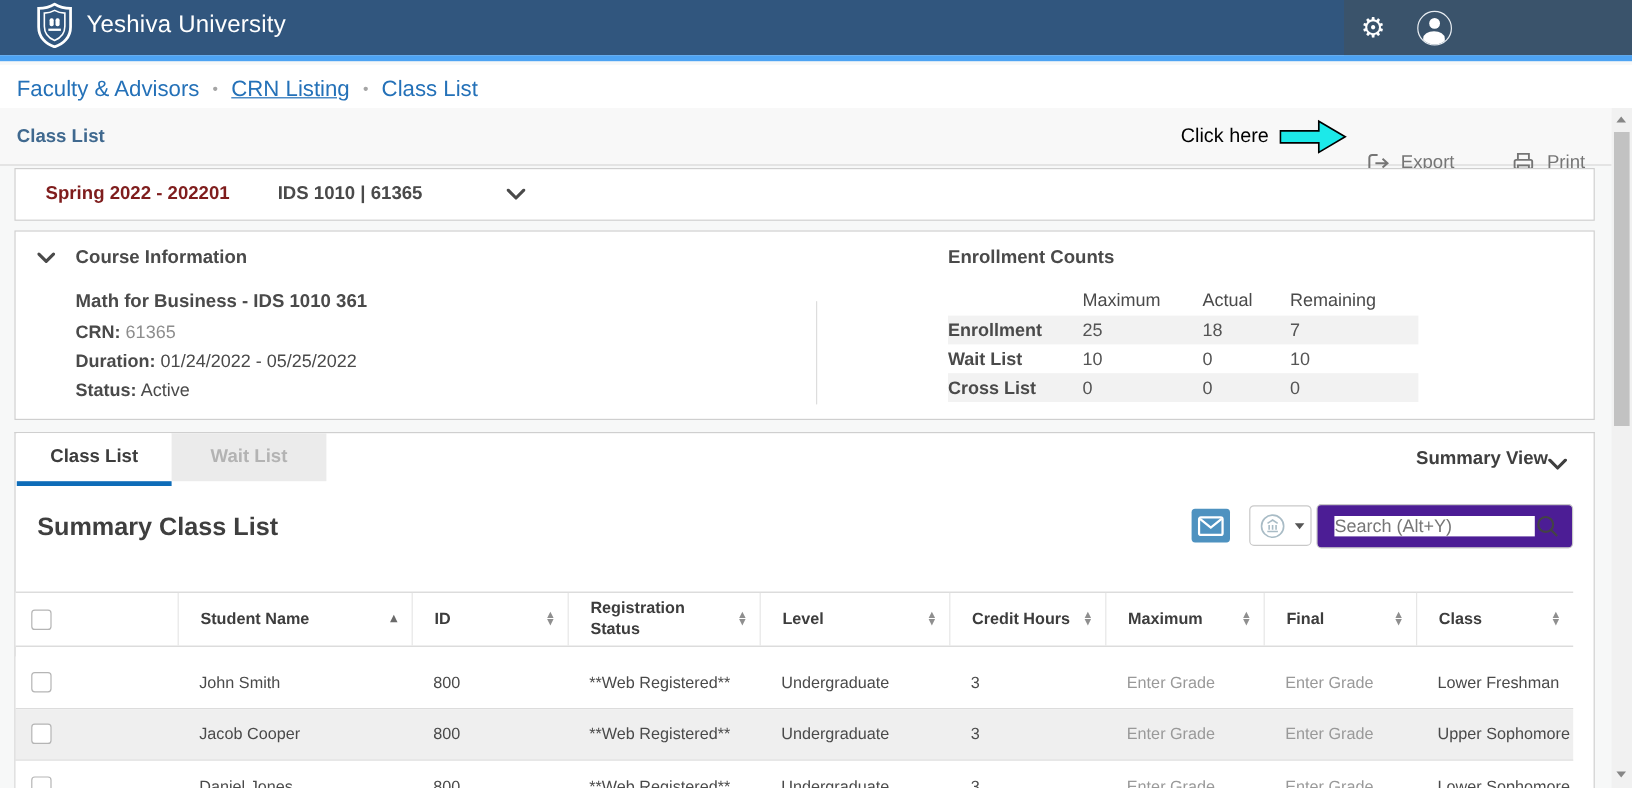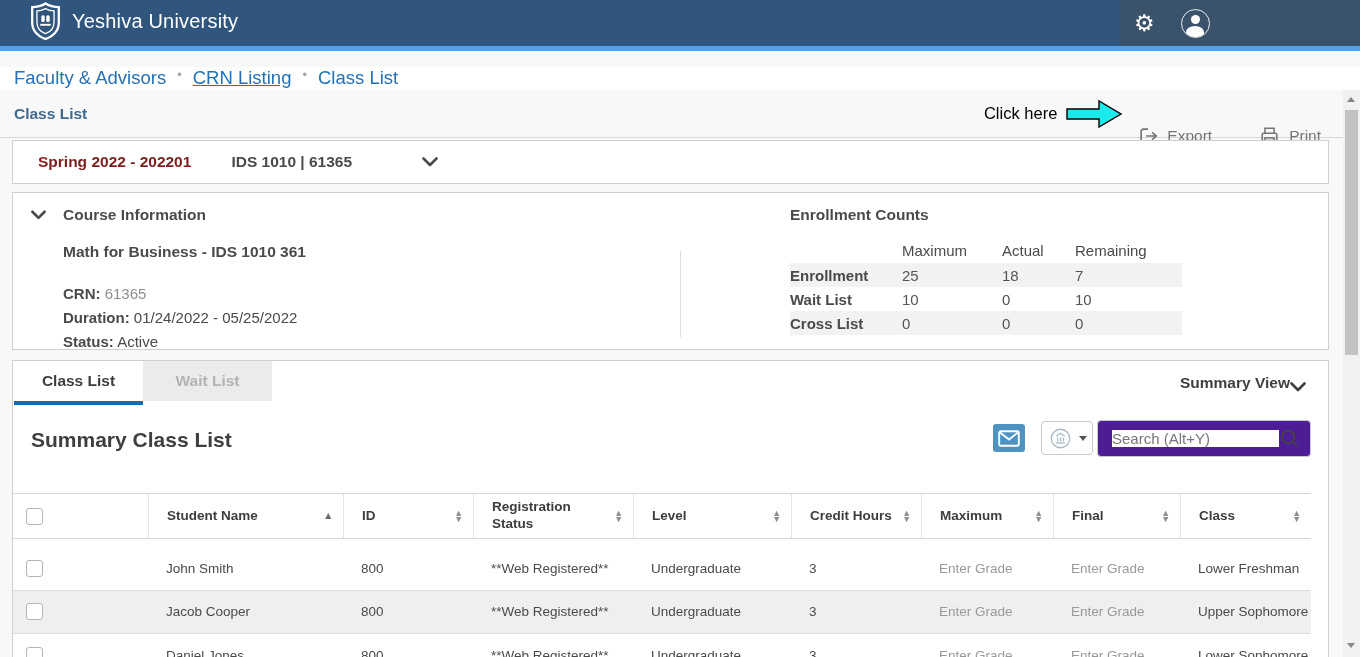--- a/index.html
+++ b/index.html
@@ -16,22 +16,22 @@
                   display:flex; align-items:center; gap:26px; padding-left:14px; }
   .brand { position:absolute; left:30px; top:0; height:42px; display:flex; align-items:center; gap:11px; }
   .brand-name { color:#fff; font-size:20px; font-weight:500; letter-spacing:.2px; }
   .gear { color:#fff; font-size:23px; line-height:1; cursor:pointer; }
   .avatar { width:29px; height:29px; border:1.4px solid #e8edf2; border-radius:50%; position:relative; cursor:pointer; overflow:hidden; }
   .avatar .head { position:absolute; left:9px; top:5px; width:9px; height:9px; background:#fff; border-radius:50%; }
   .avatar .body { position:absolute; left:4.5px; top:16px; width:18px; height:12px; background:#fff; border-radius:50% 50% 0 0; }
   .accent-strip { position:absolute; left:0; top:46px; right:0; height:5px; background:#4da3f3; }
 
   
-  .breadcrumb { position:absolute; left:0; top:67px; right:0; height:39px; background:#ffffff;
-                display:flex; padding-left:14px; font-size:18.5px; color:#2471b8; }
+  .breadcrumb { position:absolute; left:0; top:54px; right:0; height:39px; background:#ffffff;
+                display:flex; align-items:center; padding-left:14px; font-size:18.5px; color:#2471b8; }
   .crumb { cursor:pointer; }
   .crumb.u { text-decoration:underline; }
   .crumb-dot { color:#a5a5a5; font-size:13px; margin:0 11px; }
 
   
   .pagebar { position:absolute; left:0; top:90px; right:17px; height:48px; background:#f8f8f8;
              border-bottom:1px solid #d8d8d8; display:flex; align-items:center; padding:0 22px 0 14px; }
   .page-title { color:#40698f; font-size:15.5px; font-weight:600; }
   .pagebar-right { margin-left:auto; display:flex; align-items:center; }
   .annotation-text { color:#000; font-size:16.5px; margin-right:9px; }
@@ -43,21 +43,21 @@
   .card { position:absolute; background:#fff; border:1px solid #cfcfcf; }
   .term-card { left:12px; top:140px; width:1317px; height:44px; display:flex; align-items:center; cursor:pointer; }
   .term-label { margin-left:25px; font-size:15.5px; font-weight:bold; color:#7f1d1d; }
   .crn-label  { margin-left:40px; font-size:15.5px; font-weight:bold; color:#4a4a4a; }
   .term-chevron { margin-left:70px; display:flex; }
 
   .course-card { left:12px; top:192px; width:1317px; height:158px;padding-left:32px; }
   .ci-chevron { position:absolute; left:18px; top:17px; cursor:pointer; }
   .ci-title { position:absolute; left:50px; top:13px; font-size:15.5px; font-weight:bold; color:#4a4a4a; }
   .ci-name  { position:absolute; left:50px; top:50px; font-size:15.5px; font-weight:bold; color:#4a4a4a; }
-  .ci-line  { position:absolute; left:50px; font-size:15px; color:#4a4a4a;margin-top:16px; }
+  .ci-line  { position:absolute; left:50px; font-size:15px; color:#4a4a4a; }
   .ci-line b { font-weight:bold; }
   .ci-crn-val { color:#8d8d8d; }
   .ci-divider { position:absolute; left:667px; top:58px; width:1px; height:86px; background:#dddddd; }
 
   .ec-title { position:absolute; left:777px; top:13px; font-size:15.5px; font-weight:bold; color:#4a4a4a; }
   .ec-grid { position:absolute; left:777px; top:44px; width:392px; font-size:15px; }
   .ec-cols { display:grid; grid-template-columns:112px 100px 73px 107px; align-items:center; height:24px; }
   .ec-head { height:26px; color:#4a4a4a; }
   .ec-row-label { font-weight:bold; color:#4a4a4a; }
   .ec-val { color:#555; }

